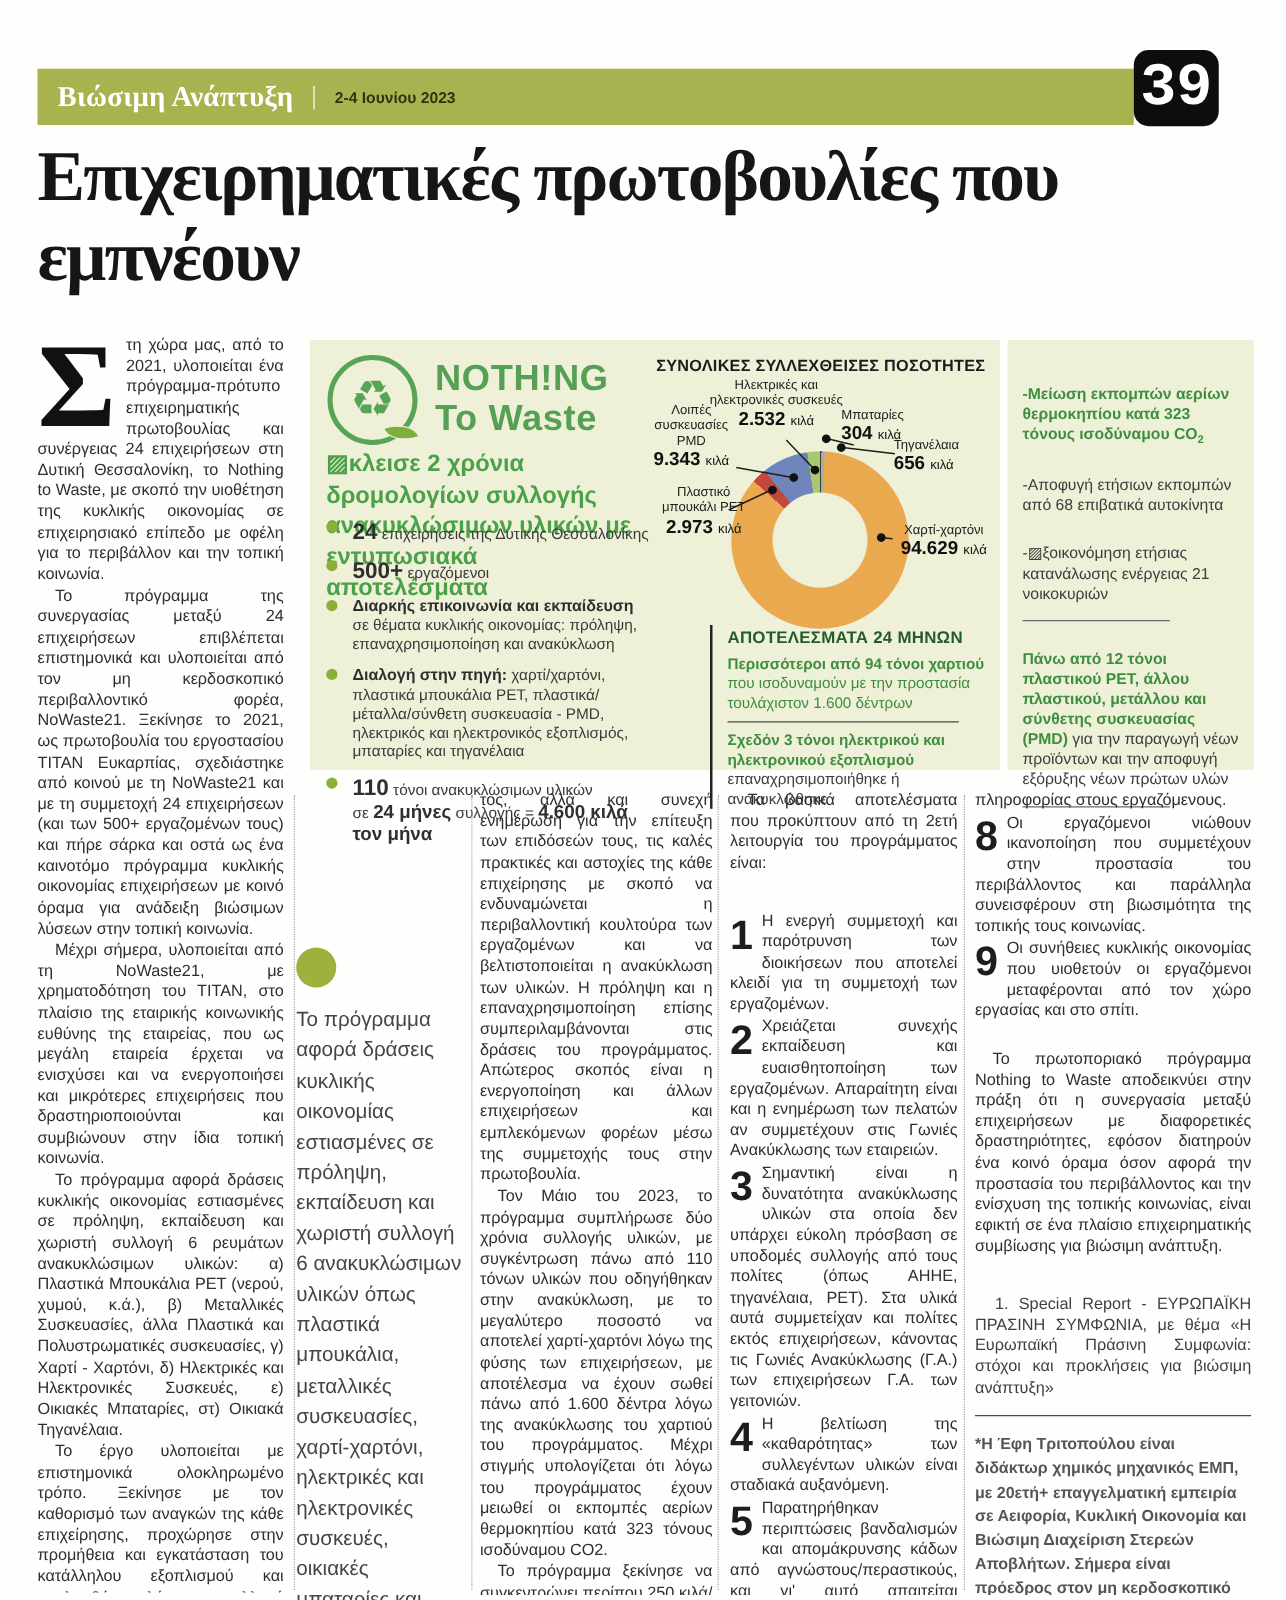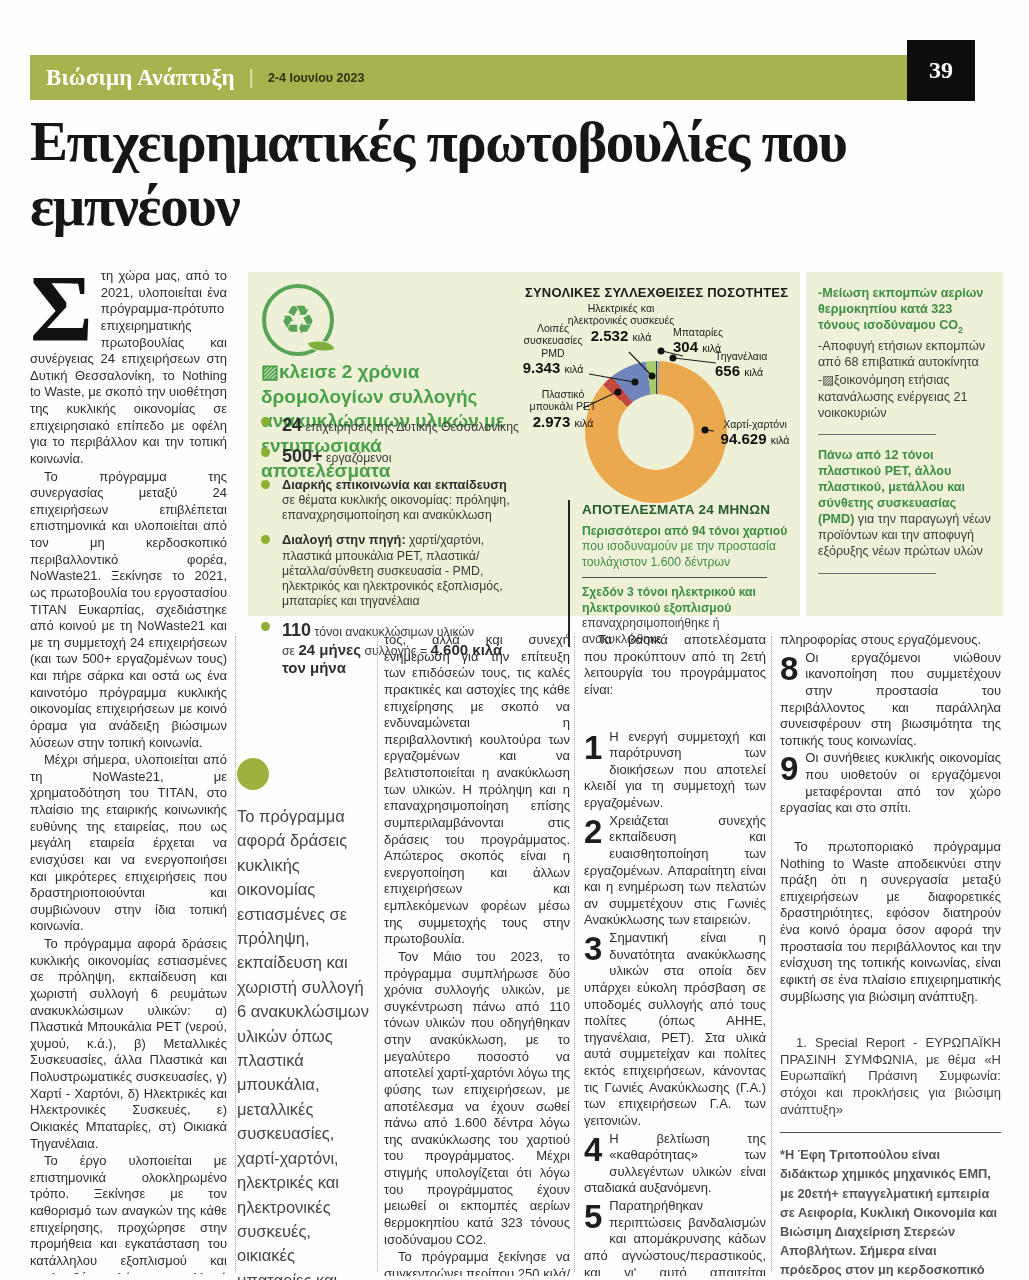--- a/index.html
+++ b/index.html
@@ -11,21 +11,21 @@
   }
   
   .band { position:absolute; left:30px; top:55px; width:877px; height:45px;
           background:#a8b24e; display:flex; align-items:center; }
   .band .section { font-family:"Liberation Serif", serif; font-weight:bold;
           color:#fff; font-size:23px; margin-left:16px; letter-spacing:.2px; }
   .band .sep { color:#f3f5dd; opacity:.75; font-size:20px; margin:0 14px; font-weight:200; }
   .band .date { font-size:12.5px; font-weight:bold; color:#2f3312; }
   .pagebox { position:absolute; left:907px; top:40px; width:68px; height:61px;
           background:#0d0d0d; color:#fff; display:flex; align-items:center; justify-content:center;
-          font-family:Liberation Serif, serif; font-size:24px; font-weight:bold; }
+          font-family:Liberation Mono, monospace; font-size:48px; font-weight:bold;border-radius:12px; }
   
   .headline { position:absolute; left:30px; top:110px; width:940px;
           font-family:"Liberation Serif", serif; font-weight:bold; color:#161616;
           font-size:57px; line-height:1.12; letter-spacing:-1.5px; }
   
   .bodytext { font-size:13px; line-height:1.28; text-align:justify; color:#2e2e2e; }
   .bodytext p { margin-bottom:1px; }
   .bodytext p.ind { text-indent:14px; }
   .col1 { position:absolute; left:30px; top:268px; width:197px; height:1006px; overflow:hidden; }
   .dropcap { float:left; font-family:"Liberation Serif", serif; font-weight:bold;
@@ -85,21 +85,21 @@
   .res-item { font-size:12.2px; line-height:1.27; }
   .res-green { color:#3e8e41; }
   .res-bold { font-weight:bold; color:#3e8e41; }
   .res-dark { color:#3e3e3e; }
   .res-div { border:0; border-top:1px solid #4a4a4a; width:185px; margin:7px 0; }
   
   .sidebar { position:absolute; left:806px; top:272px; width:197px; height:344px;
           background:#eef1d8; padding:13px 12px; font-size:12.6px; line-height:1.28; }
   .sb-green { color:#3e8e41; font-weight:bold; }
   .sb-dark { color:#3c3c3c; }
-  .sb-item { margin-bottom:2px; }
+  .sb-item { margin-bottom:2px;margin-top:22px; }
   .sb-div { border:0; border-top:1px solid #6a6a6a; width:118px; margin:13px 0 12px 0; }
   sub { font-size:9px; }
   
   .ref { margin-top:30px; text-indent:16px; color:#3f3f3f; }
   .footnote { margin-top:14px; border-top:1px solid #4a4a4a; padding-top:12px;
           font-size:12.8px; line-height:1.5; font-weight:bold; color:#555; text-align:left; }
 </style>
 </head>
 <body>
 
@@ -120,20 +120,24 @@
     <p class="ind">Μέχρι σήμερα, υλοποιείται από τη NoWaste21, με χρηματοδότηση του ΤΙΤΑΝ, στο πλαίσιο της εταιρικής κοινωνικής ευθύνης της εταιρείας, που ως μεγάλη εταιρεία έρχεται να ενισχύσει και να ενεργοποιήσει και μικρότερες επιχειρήσεις που δραστηριοποιούνται και συμβιώνουν στην ίδια τοπική κοινωνία.</p>
     <p class="ind">Το πρόγραμμα αφορά δράσεις κυκλικής οικονομίας εστιασμένες σε πρόληψη, εκπαίδευση και χωριστή συλλογή 6 ρευμάτων ανακυκλώσιμων υλικών: α) Πλαστικά Μπουκάλια PET (νερού, χυμού, κ.ά.), β) Μεταλλικές Συσκευασίες, άλλα Πλαστικά και Πολυστρωματικές συσκευασίες, γ) Χαρτί - Χαρτόνι, δ) Ηλεκτρικές και Ηλεκτρονικές Συσκευές, ε) Οικιακές Μπαταρίες, στ) Οικιακά Τηγανέλαια.</p>
     <p class="ind">Το έργο υλοποιείται με επιστημονικά ολοκληρωμένο τρόπο. Ξεκίνησε με τον καθορισμό των αναγκών της κάθε επιχείρησης, προχώρησε στην προμήθεια και εγκατάσταση του κατάλληλου εξοπλισμού και αναλαμβάνει πλήρως τη συλλογή και μεταφορά των ανακυκλώσιμων υλικών σε εγκαταστάσεις διαλογής, επαναχρησιμοποίησης και ανακύκλωσης σε συνεργασία με τοπικό ιδιωτικό φορέα. Παράλληλα, λαμβάνει χώρα η συνεχής παρακολούθηση, καταγραφή και αξιολόγηση των αποτελεσμάτων συνολικά και ανά επιχείρηση, οδηγώντας σε προτάσεις για τη βελτιστοποίηση και επέκταση του προγράμματος.</p>
 
   </div>
 
   <div class="infobox">
     <div class="logo-circle">
       <span class="recycle">♻</span>
       <span class="leaf"></span>
+    </div>
+    <div class="logo-text">
+      <div>NOTH!NG</div>
+      <div>To Waste</div>
     </div>
     <div class="ig-intro">▨κλεισε 2 χρόνια δρομολογίων συλλογής ανακυκλώσιμων υλικών με εντυπωσιακά αποτελέσματα</div>
 
     <div class="bullets">
       <div class="bullet">
         <span class="bnum">24</span><span> επιχειρήσεις της Δυτικής Θεσσαλονίκης</span>
       </div>
       <div class="bullet">
         <span class="bnum">500+</span><span> εργαζόμενοι</span>
       </div>

